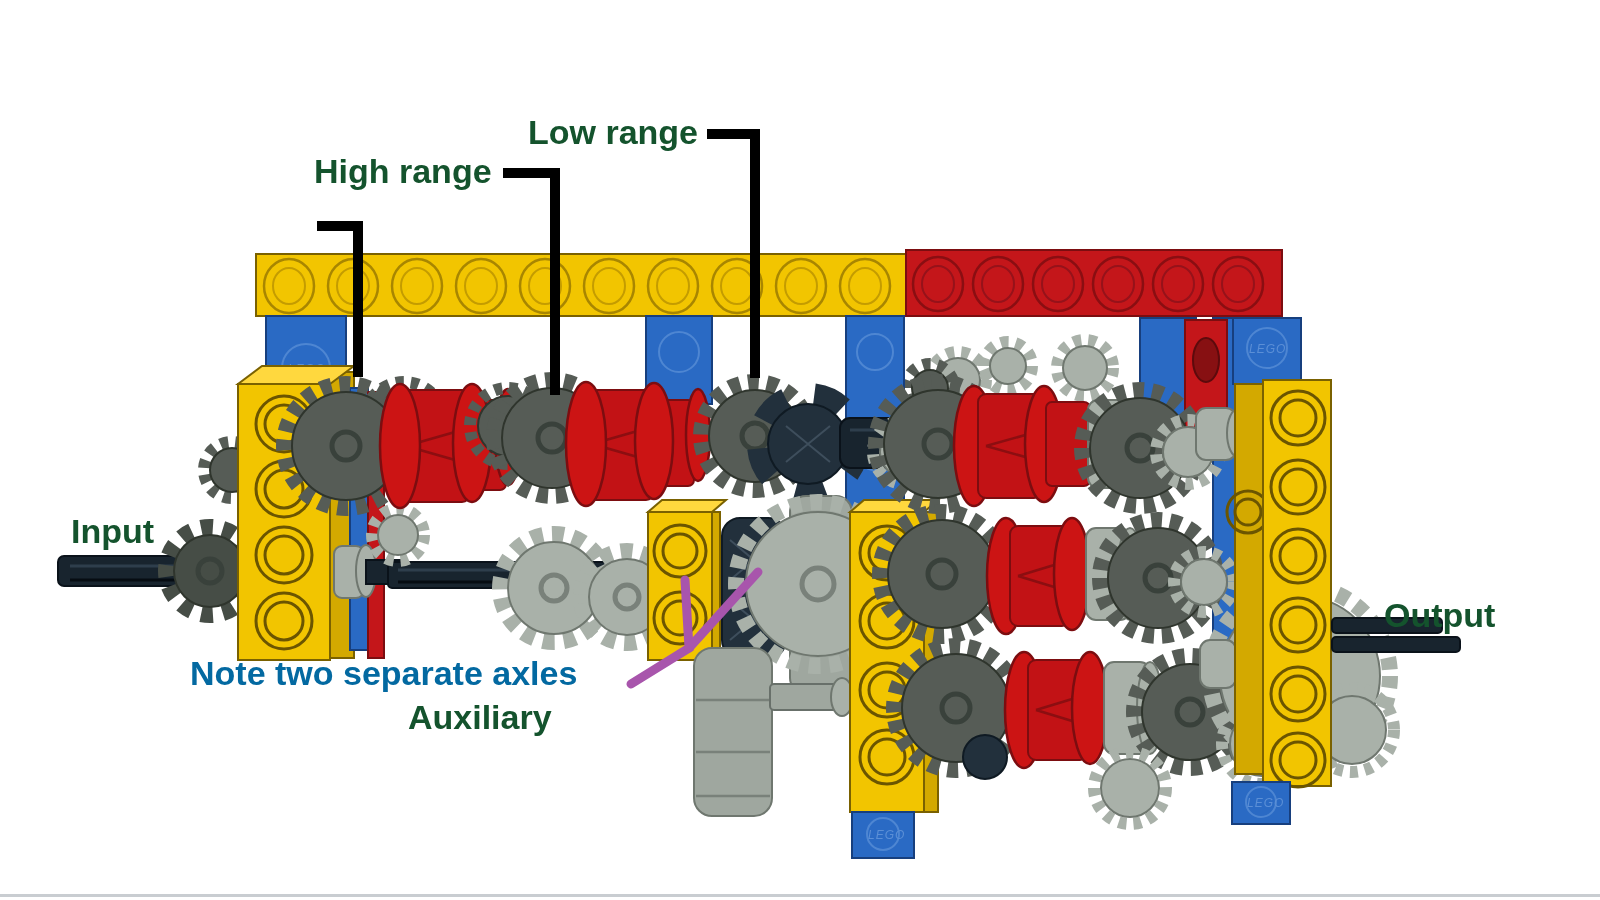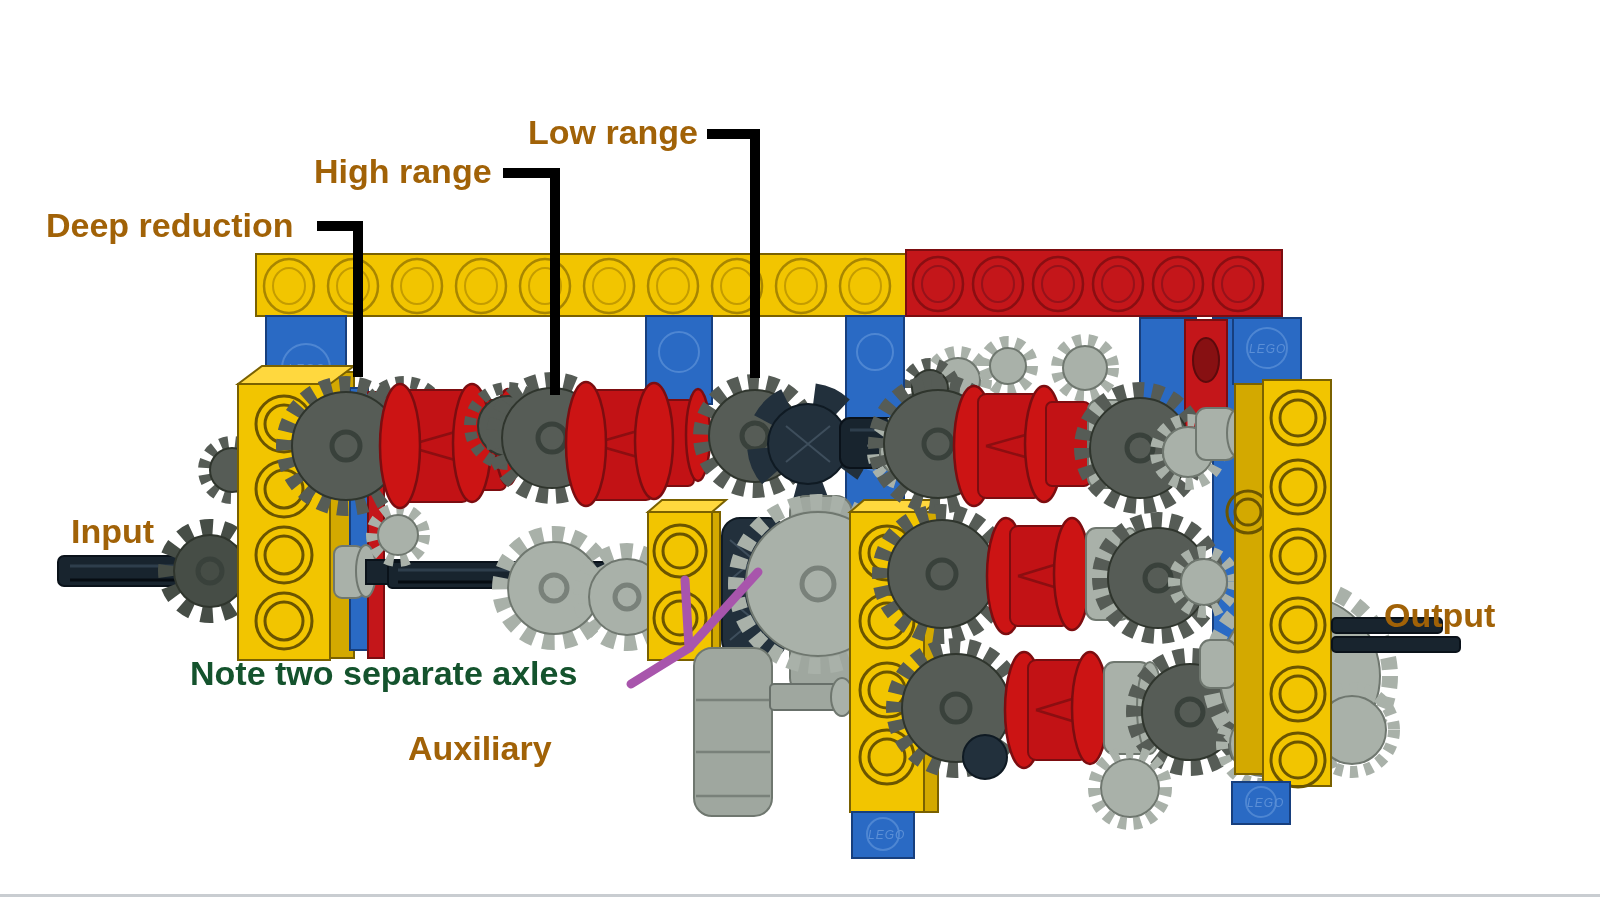--- a/index.html
+++ b/index.html
@@ -1,21 +1,21 @@
 <!DOCTYPE html>
 <html><head>
 <meta charset="utf-8">
 <style>
   html,body{margin:0;padding:0;background:#fff;}
   .canvas{position:relative;width:1600px;height:900px;background:#fff;overflow:hidden;
           font-family:"Liberation Sans", sans-serif;}
   .title{position:absolute;left:12px;top:2px;font-size:56px;font-weight:700;
          letter-spacing:-2.5px;color:#0a0a0a;white-space:nowrap;}
-  .lbl{position:absolute;font-size:34px;font-weight:700;color:#a16207;white-space:nowrap;}
-  .lbl.purple{color:#14532d;text-align:center;}
+  .lbl{position:absolute;font-size:34px;font-weight:700;color:#14532d;white-space:nowrap;}
+  .lbl.purple{color:#0369a1;text-align:center;}
   svg{position:absolute;left:0;top:0;}
   
   .y {fill:#F2C500;stroke:#7a6100;stroke-width:2;}
   .yt{fill:#FFD83E;stroke:#7a6100;stroke-width:2;}
   .yd{fill:#D3A900;stroke:#7a6100;stroke-width:2;}
   .r {fill:#C4161A;stroke:#7c0d10;stroke-width:2;}
   .b {fill:#2A6AC4;stroke:#173F7E;stroke-width:2;}
   .logo-b{fill:none;stroke:#4E86D2;stroke-width:2;}
   .legotext{fill:#5B8FD6;font-size:12px;font-style:italic;letter-spacing:1px;}
   .stud-y{fill:#F2C500;stroke:#A88600;stroke-width:2.5;}
@@ -387,20 +387,19 @@
   </g>
 
   <g>
     <path class="noteline" d="M631 684 L689 648 L685 580"></path>
     <path class="noteline" d="M689 648 L758 572"></path>
   </g>
 
   <rect class="divider" x="0" y="894" width="1600" height="3"></rect>
 </svg>
 
-  <div class="lbl" style="left:46px;top:206px;">Deep reduction</div>
   <div class="lbl" style="left:314px;top:152px;">High range</div>
   <div class="lbl" style="left:528px;top:113px;">Low range</div>
   <div class="lbl" style="left:25px;top:512px;margin-left:46px;">Input</div>
   <div class="lbl" style="left:1384px;top:596px;">Output</div>
   <div class="lbl purple" style="left:190px;top:654px;">Note two separate axles</div>
-  <div class="lbl" style="left:408px;top:729px;">Auxiliary</div>
+  <div class="lbl" style="left:408px;top:698px;">Auxiliary</div>
 </div>
 
 </body></html>

